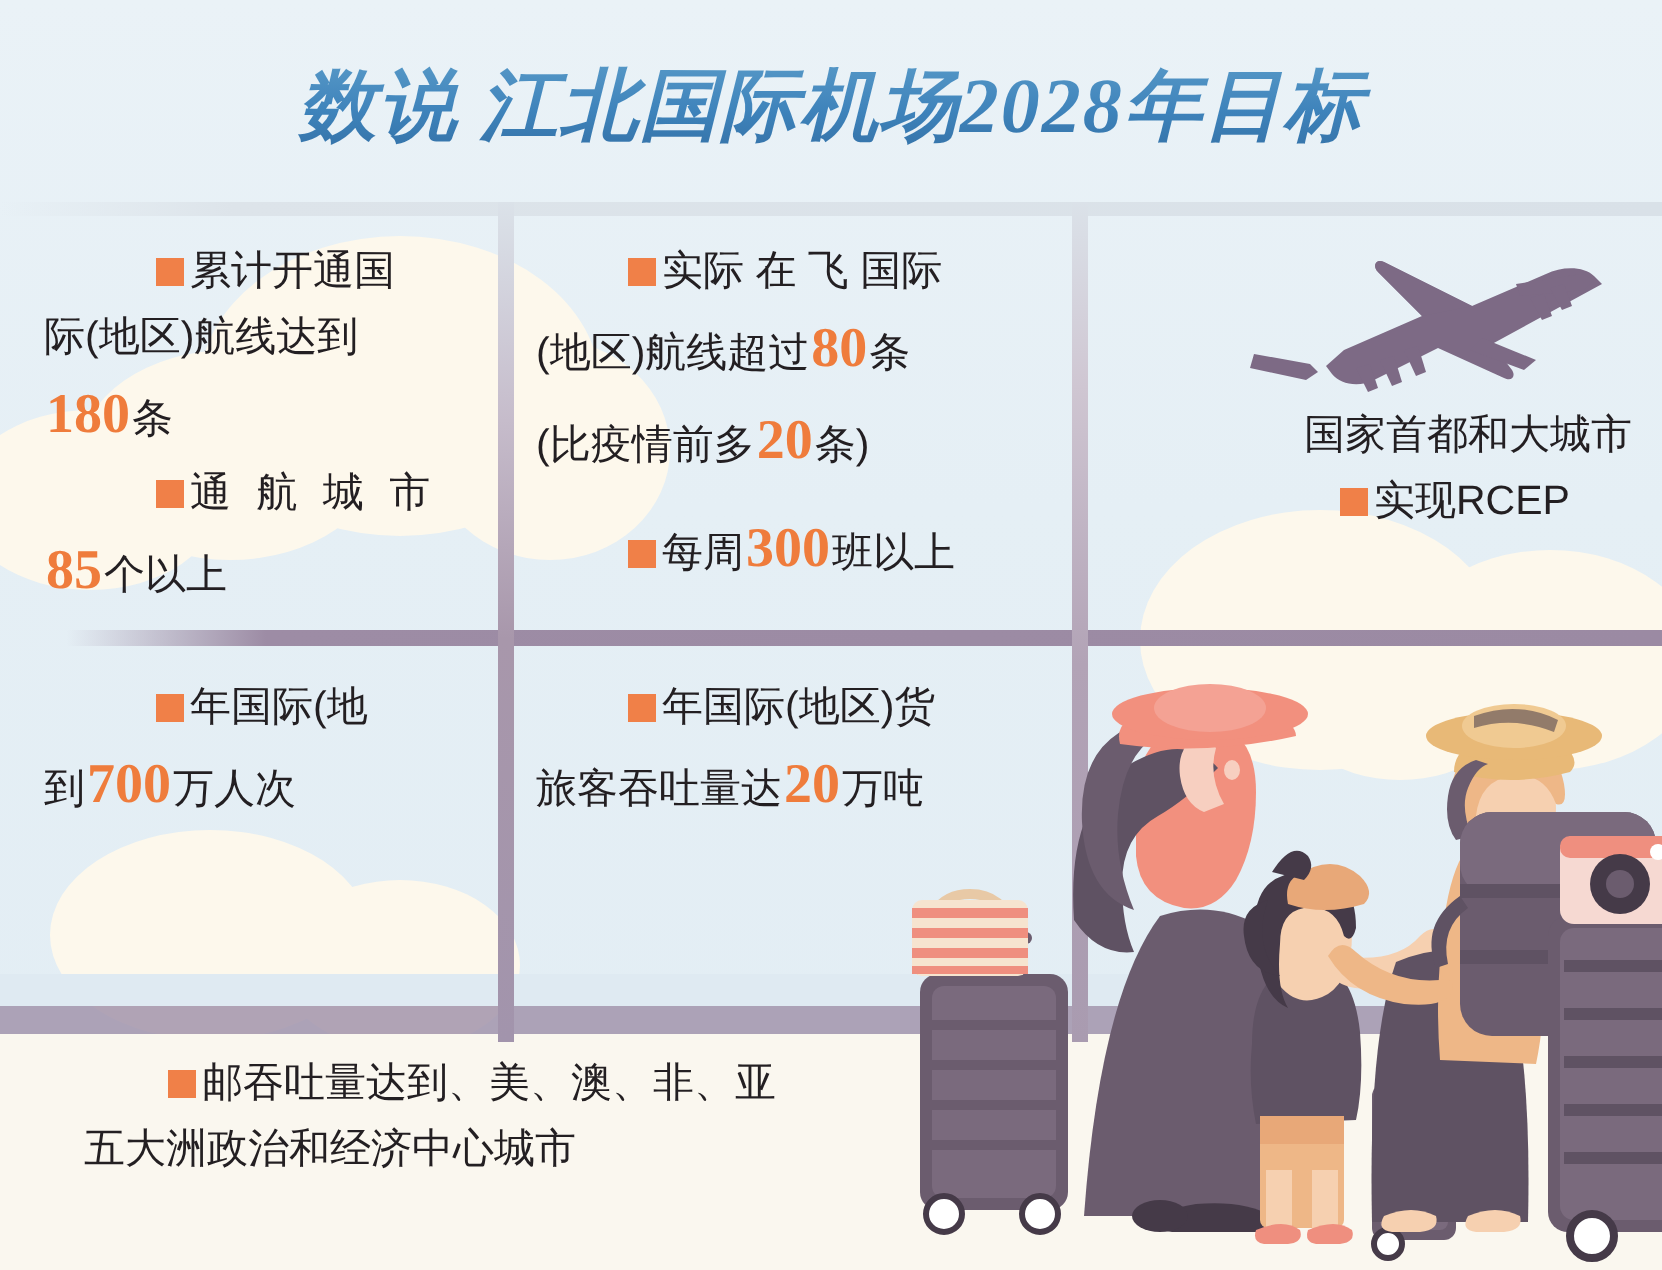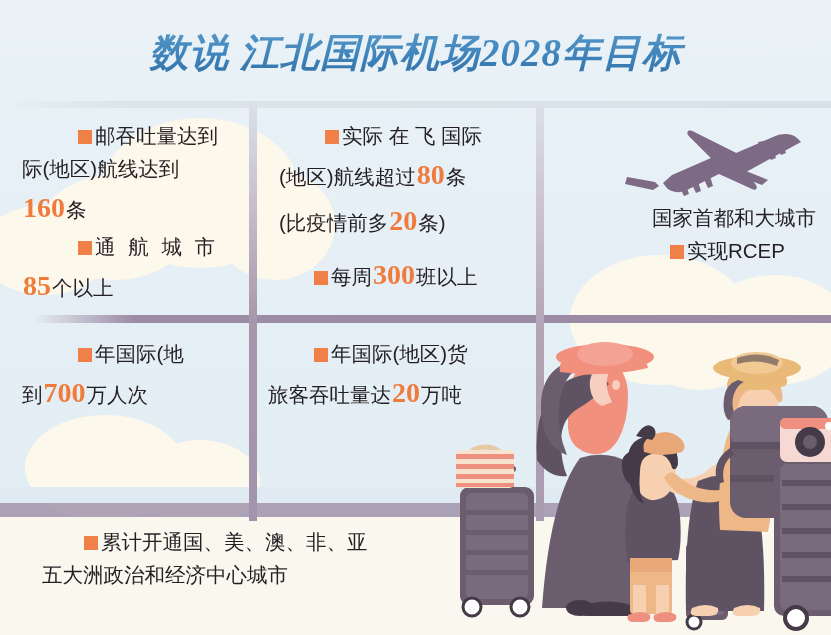--- a/index.html
+++ b/index.html
@@ -49,21 +49,21 @@
   .num{color:#ef7c3c;font-family:"Liberation Serif","DejaVu Serif",serif;
        font-weight:bold;font-size:28px;padding:0 1px;}
   .bul{display:inline-block;width:14px;height:14px;background:#f08048;
        vertical-align:-1px;margin-right:3px;}
   .ind{padding-left:56px;}
   .ind2{padding-left:46px;}
   .wide{letter-spacing:3.5px;}
 
   #cell1{left:22px;top:119px;width:222px;}
   #cell1b{left:22px;top:230px;width:222px;}
-  #cell2{left:268px;top:119px;width:262px;margin-left:11px;}
+  #cell2{left:268px;top:119px;width:262px;}
   #cell2b{left:268px;top:252px;width:262px;}
   #cell3{left:652px;top:201px;width:180px;}
   #cell4{left:22px;top:337px;width:222px;}
   #cell5{left:268px;top:337px;width:262px;}
   #cellbottom{left:42px;top:525px;width:430px;}
 
   
   #plane{position:absolute;left:615px;top:112px;width:205px;height:108px;}
 
   
@@ -231,23 +231,23 @@
     <g>
       <rect x="350" y="88" width="60" height="44" rx="7" fill="#f6d9d2"></rect>
       <rect x="350" y="88" width="60" height="11" rx="5" fill="#ef8f7f"></rect>
       <circle cx="380" cy="112" r="15" fill="#453a48"></circle>
       <circle cx="380" cy="112" r="7" fill="#6b5c6e"></circle>
       <circle cx="399" cy="96" r="4" fill="#fff"></circle>
     </g>
   </svg>
 
   <div class="cell" id="cell1">
-    <div class="ln ind"><span class="bul"></span><span>邮吞吐量达到</span></div>
+    <div class="ln ind"><span class="bul"></span><span>累计开通国</span></div>
     <div class="ln"><span>际(地区)航线达到</span></div>
-    <div class="ln"><span class="num">160</span><span>条</span></div>
+    <div class="ln"><span class="num">180</span><span>条</span></div>
   </div>
 
   <div class="cell" id="cell1b">
     <div class="ln ind"><span class="bul"></span><span class="wide">通 航 城 市</span></div>
     <div class="ln"><span class="num">85</span><span>个以上</span></div>
   </div>
 
   <div class="cell" id="cell2">
     <div class="ln ind2"><span class="bul"></span><span>实际 在 飞 国际</span></div>
     <div class="ln"><span>(地区)航线超过</span><span class="num">80</span><span>条</span></div>
@@ -267,17 +267,17 @@
     <div class="ln ind"><span class="bul"></span><span>年国际(地</span></div>
     <div class="ln"><span>到</span><span class="num">700</span><span>万人次</span></div>
   </div>
 
   <div class="cell" id="cell5">
     <div class="ln ind2"><span class="bul"></span><span>年国际(地区)货</span></div>
     <div class="ln"><span>旅客吞吐量达</span><span class="num">20</span><span>万吨</span></div>
   </div>
 
   <div class="cell" id="cellbottom">
-    <div class="ln" style="padding-left:42px;"><span class="bul"></span><span>累计开通国、美、澳、非、亚</span></div>
+    <div class="ln" style="padding-left:42px;"><span class="bul"></span><span>邮吞吐量达到、美、澳、非、亚</span></div>
     <div class="ln"><span>五大洲政治和经济中心城市</span></div>
   </div>
 
 </div>
 
 </body></html>

